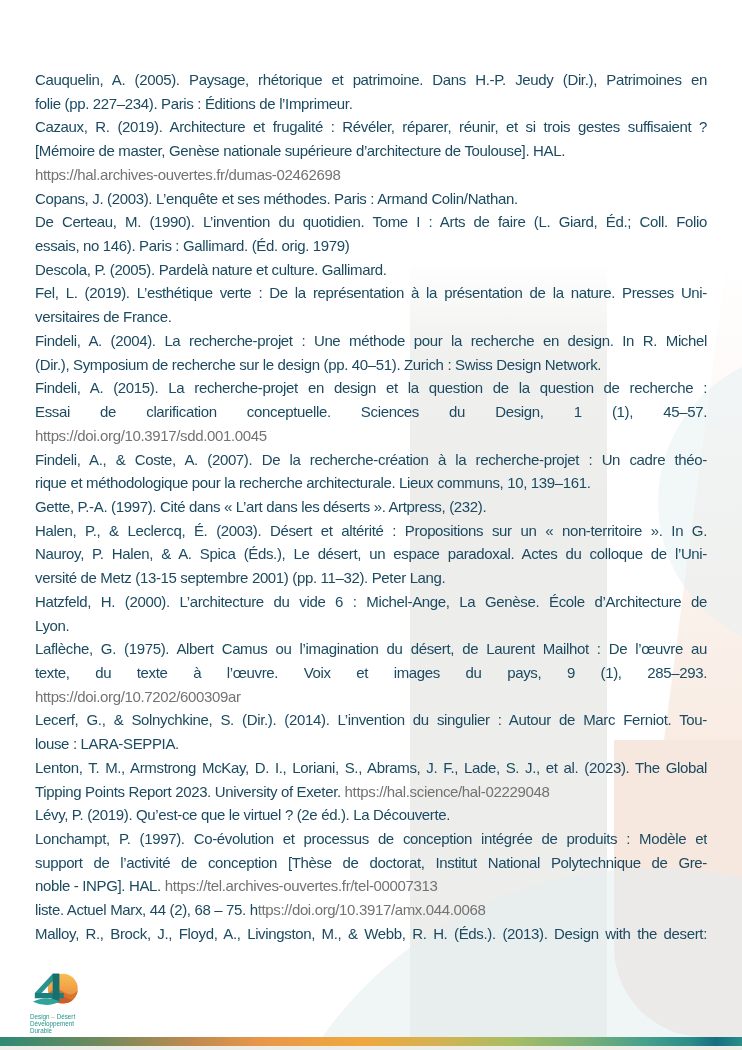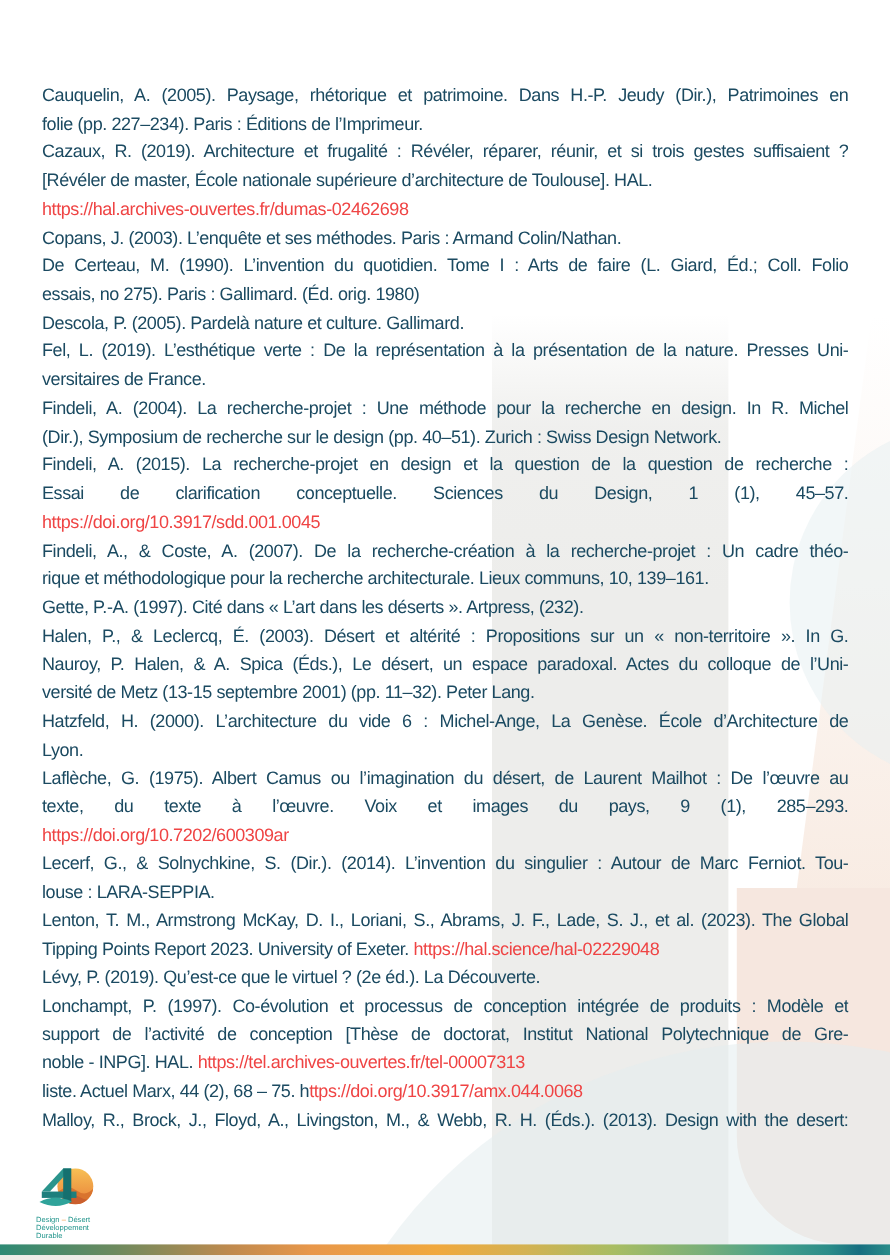--- a/index.html
+++ b/index.html
@@ -17,21 +17,21 @@
     background:#f6e7df;border-bottom-left-radius:90px;}
   .bg-blue1{position:absolute;left:255px;top:868px;width:800px;height:760px;border-radius:50%;
     background:#e3edef;opacity:.55;z-index:2;}
   .bg-blue2{position:absolute;left:658px;top:352px;width:300px;height:300px;border-radius:50%;
     background:#e6eff1;opacity:.5;z-index:2;}
   
   .refs{position:absolute;left:35px;top:68px;width:672px;z-index:3;
     color:#1b4a61;font-size:15px;letter-spacing:-0.35px;}
   .line{line-height:23.72px;height:23.72px;overflow:hidden;white-space:normal;}
   .line.j{text-align:justify;text-align-last:justify;}
-  .link{color:#ef4444;}
+  .link{color:#737373;}
   
   .logo{position:absolute;left:30px;top:972px;width:90px;z-index:3;}
   .logo svg{display:block;}
   .logo-text{margin-top:1px;font-size:6.3px;line-height:7px;color:#20948b;letter-spacing:0;}
   .logo-text .dash{color:#f09a3e;}
   .page-number{position:absolute;right:36px;top:1049px;z-index:3;
     color:#1b4a61;font-size:14.5px;}
   .bottom-bar{position:absolute;left:0;top:1037px;width:742px;height:9px;z-index:4;
     background:linear-gradient(90deg,
       #2e8a74 0%, #6d8a5e 13%, #c08a4e 26%, #e8974a 35%, #f0a83e 49%,
@@ -47,25 +47,25 @@
   <div class="bg-band"></div>
   <div class="bg-cream"></div>
   <div class="bg-pink"></div>
   <div class="bg-blue2"></div>
   <div class="bg-blue1"></div>
 
   <div class="refs">
       <div class="line j"><span>Cauquelin, A. (2005). Paysage, rhétorique et patrimoine. Dans H.-P. Jeudy (Dir.), Patrimoines en</span></div>
       <div class="line"><span>folie (pp. 227–234). Paris : Éditions de l’Imprimeur.</span></div>
       <div class="line j"><span>Cazaux, R. (2019). Architecture et frugalité : Révéler, réparer, réunir, et si trois gestes suffisaient ?</span></div>
-      <div class="line"><span>[Révéler de master, École nationale supérieure d’architecture de Toulouse]. HAL.</span></div>
+      <div class="line"><span>[Mémoire de master, Genèse nationale supérieure d’architecture de Toulouse]. HAL.</span></div>
       <div class="line"><span class="link">https://hal.archives-ouvertes.fr/dumas-02462698</span></div>
       <div class="line"><span>Copans, J. (2003). L’enquête et ses méthodes. Paris : Armand Colin/Nathan.</span></div>
       <div class="line j"><span>De Certeau, M. (1990). L’invention du quotidien. Tome I : Arts de faire (L. Giard, Éd.; Coll. Folio</span></div>
-      <div class="line"><span>essais, no 275). Paris : Gallimard. (Éd. orig. 1980)</span></div>
+      <div class="line"><span>essais, no 146). Paris : Gallimard. (Éd. orig. 1979)</span></div>
       <div class="line"><span>Descola, P. (2005). Pardelà nature et culture. Gallimard.</span></div>
       <div class="line j"><span>Fel, L. (2019). L’esthétique verte : De la représentation à la présentation de la nature. Presses Uni-</span></div>
       <div class="line"><span>versitaires de France.</span></div>
       <div class="line j"><span>Findeli, A. (2004). La recherche-projet : Une méthode pour la recherche en design. In R. Michel</span></div>
       <div class="line"><span>(Dir.), Symposium de recherche sur le design (pp. 40–51). Zurich : Swiss Design Network.</span></div>
       <div class="line j"><span>Findeli, A. (2015). La recherche-projet en design et la question de la question de recherche :</span></div>
       <div class="line j"><span>Essai de clarification conceptuelle. Sciences du Design, 1 (1), 45–57.</span></div>
       <div class="line"><span class="link">https://doi.org/10.3917/sdd.001.0045</span></div>
       <div class="line j"><span>Findeli, A., &amp; Coste, A. (2007). De la recherche-création à la recherche-projet : Un cadre théo-</span></div>
       <div class="line"><span>rique et méthodologique pour la recherche architecturale. Lieux communs, 10, 139–161.</span></div>

